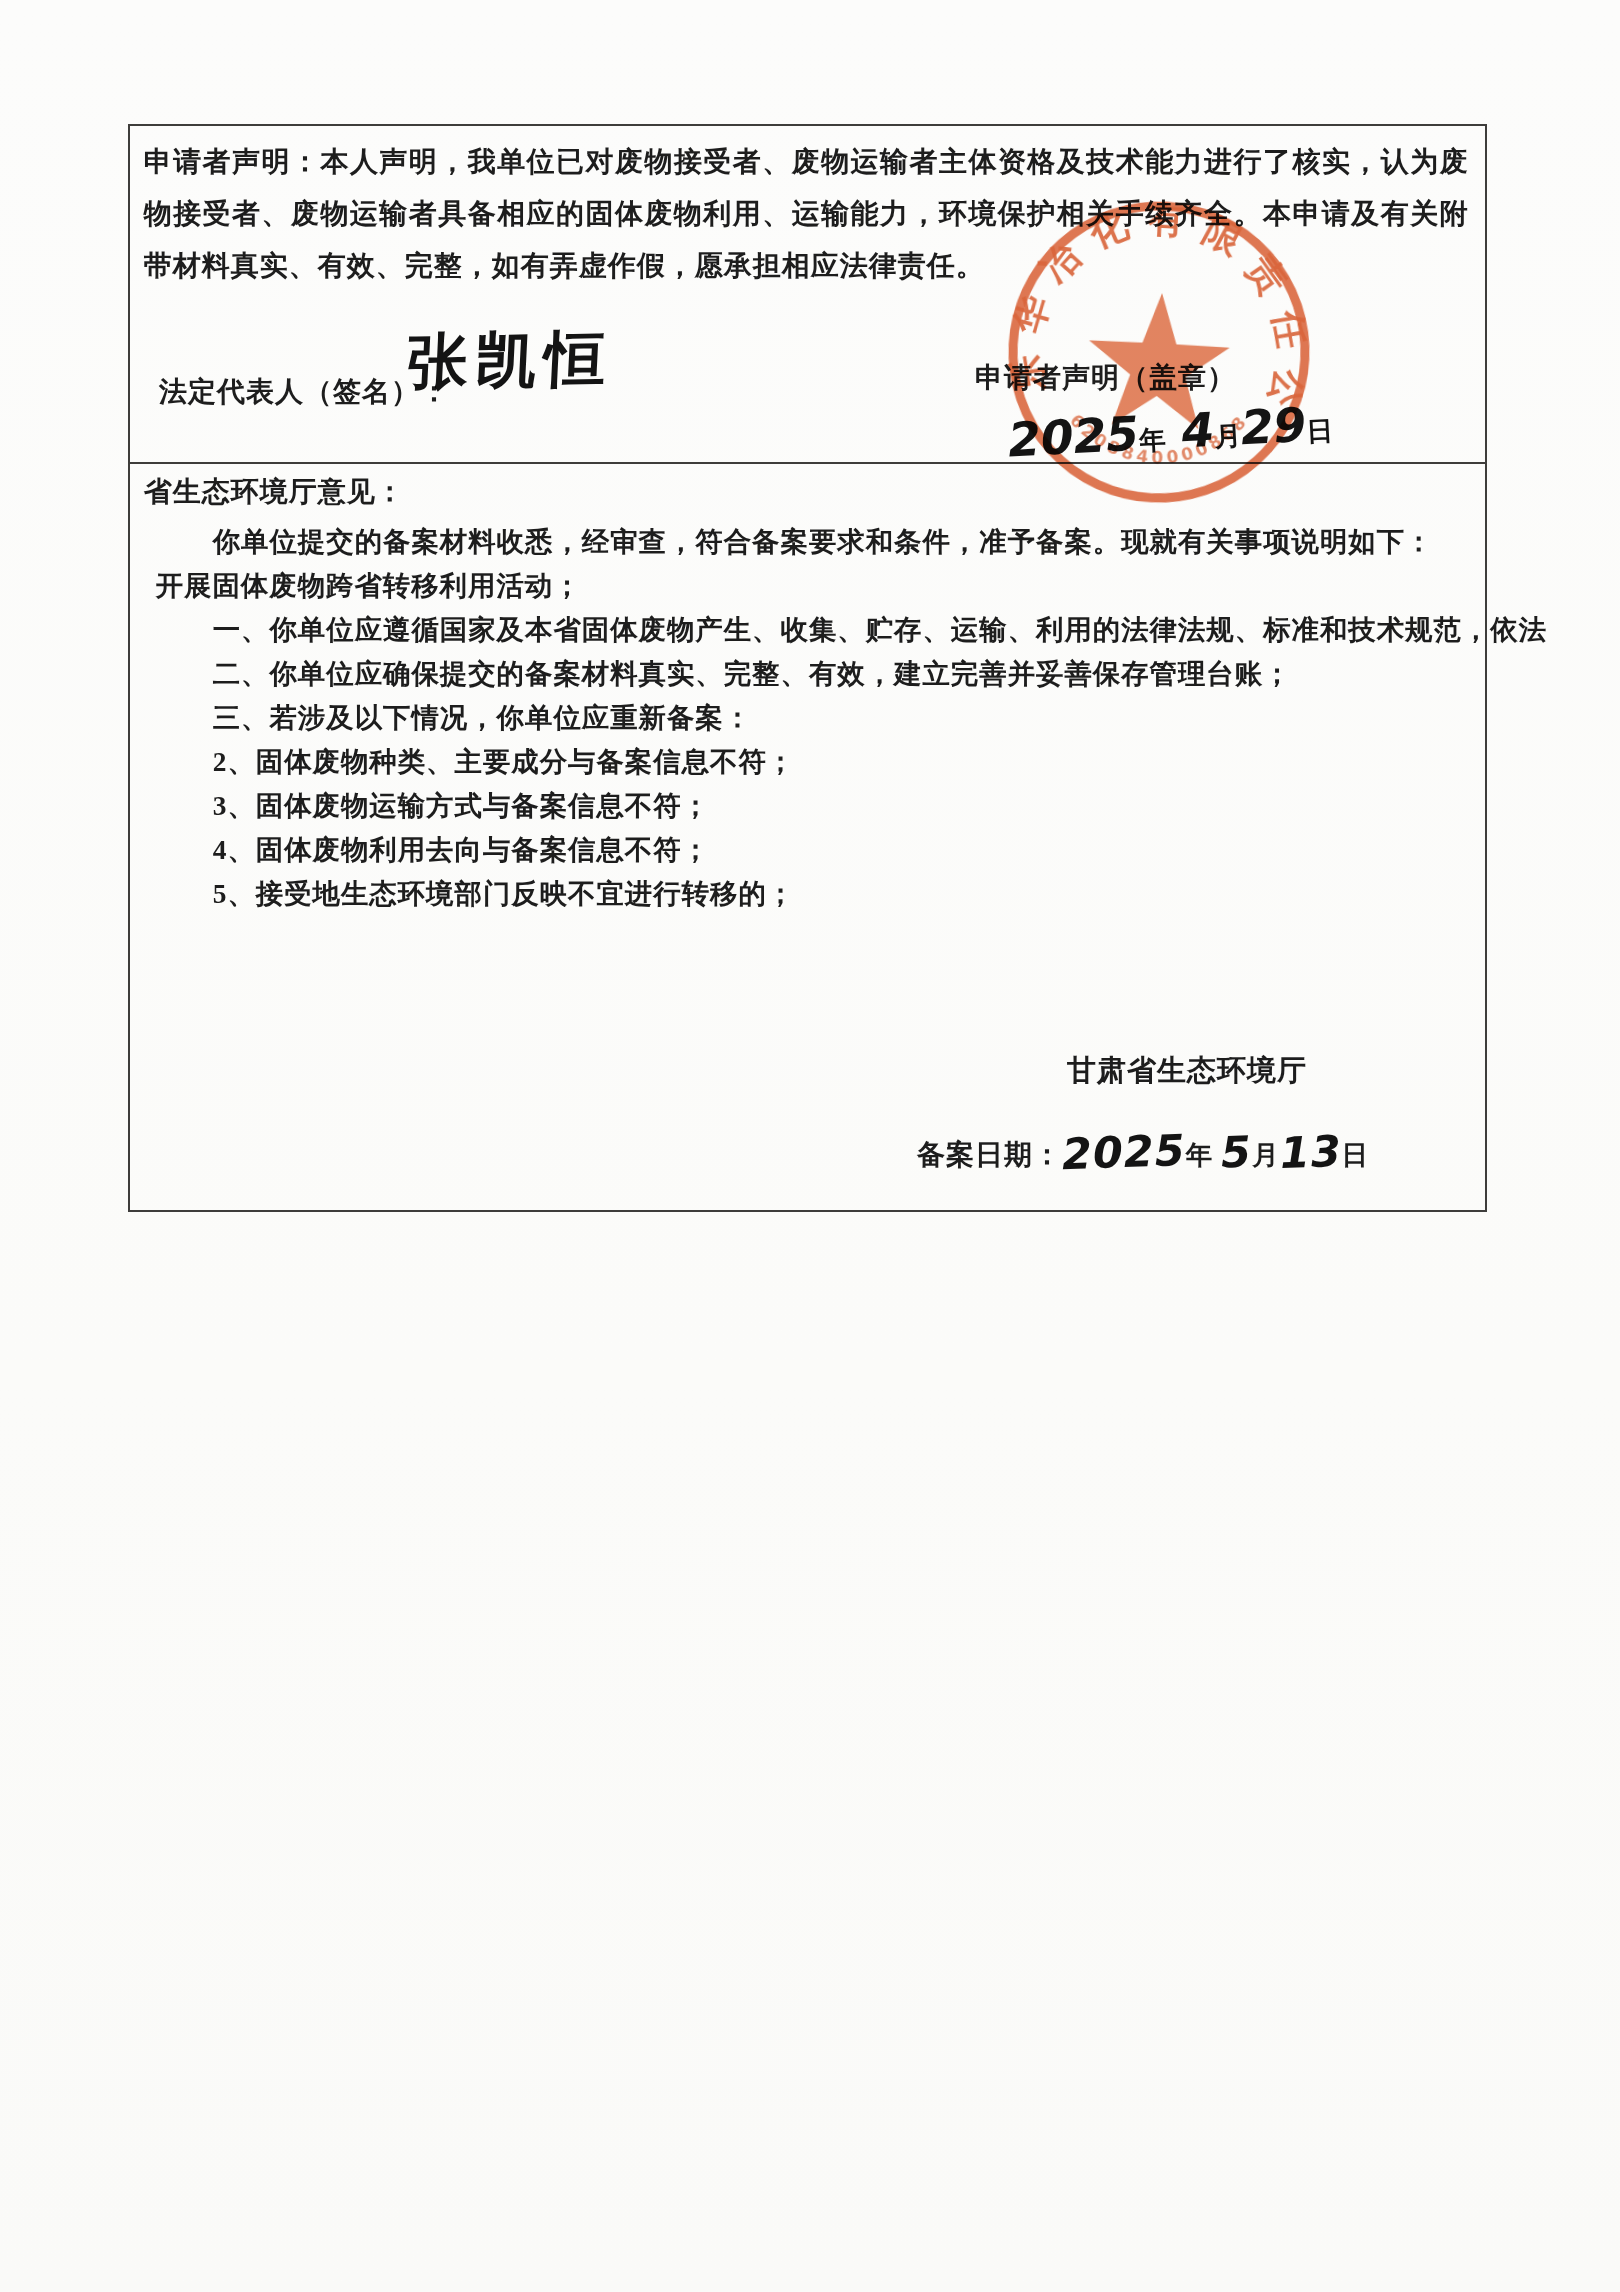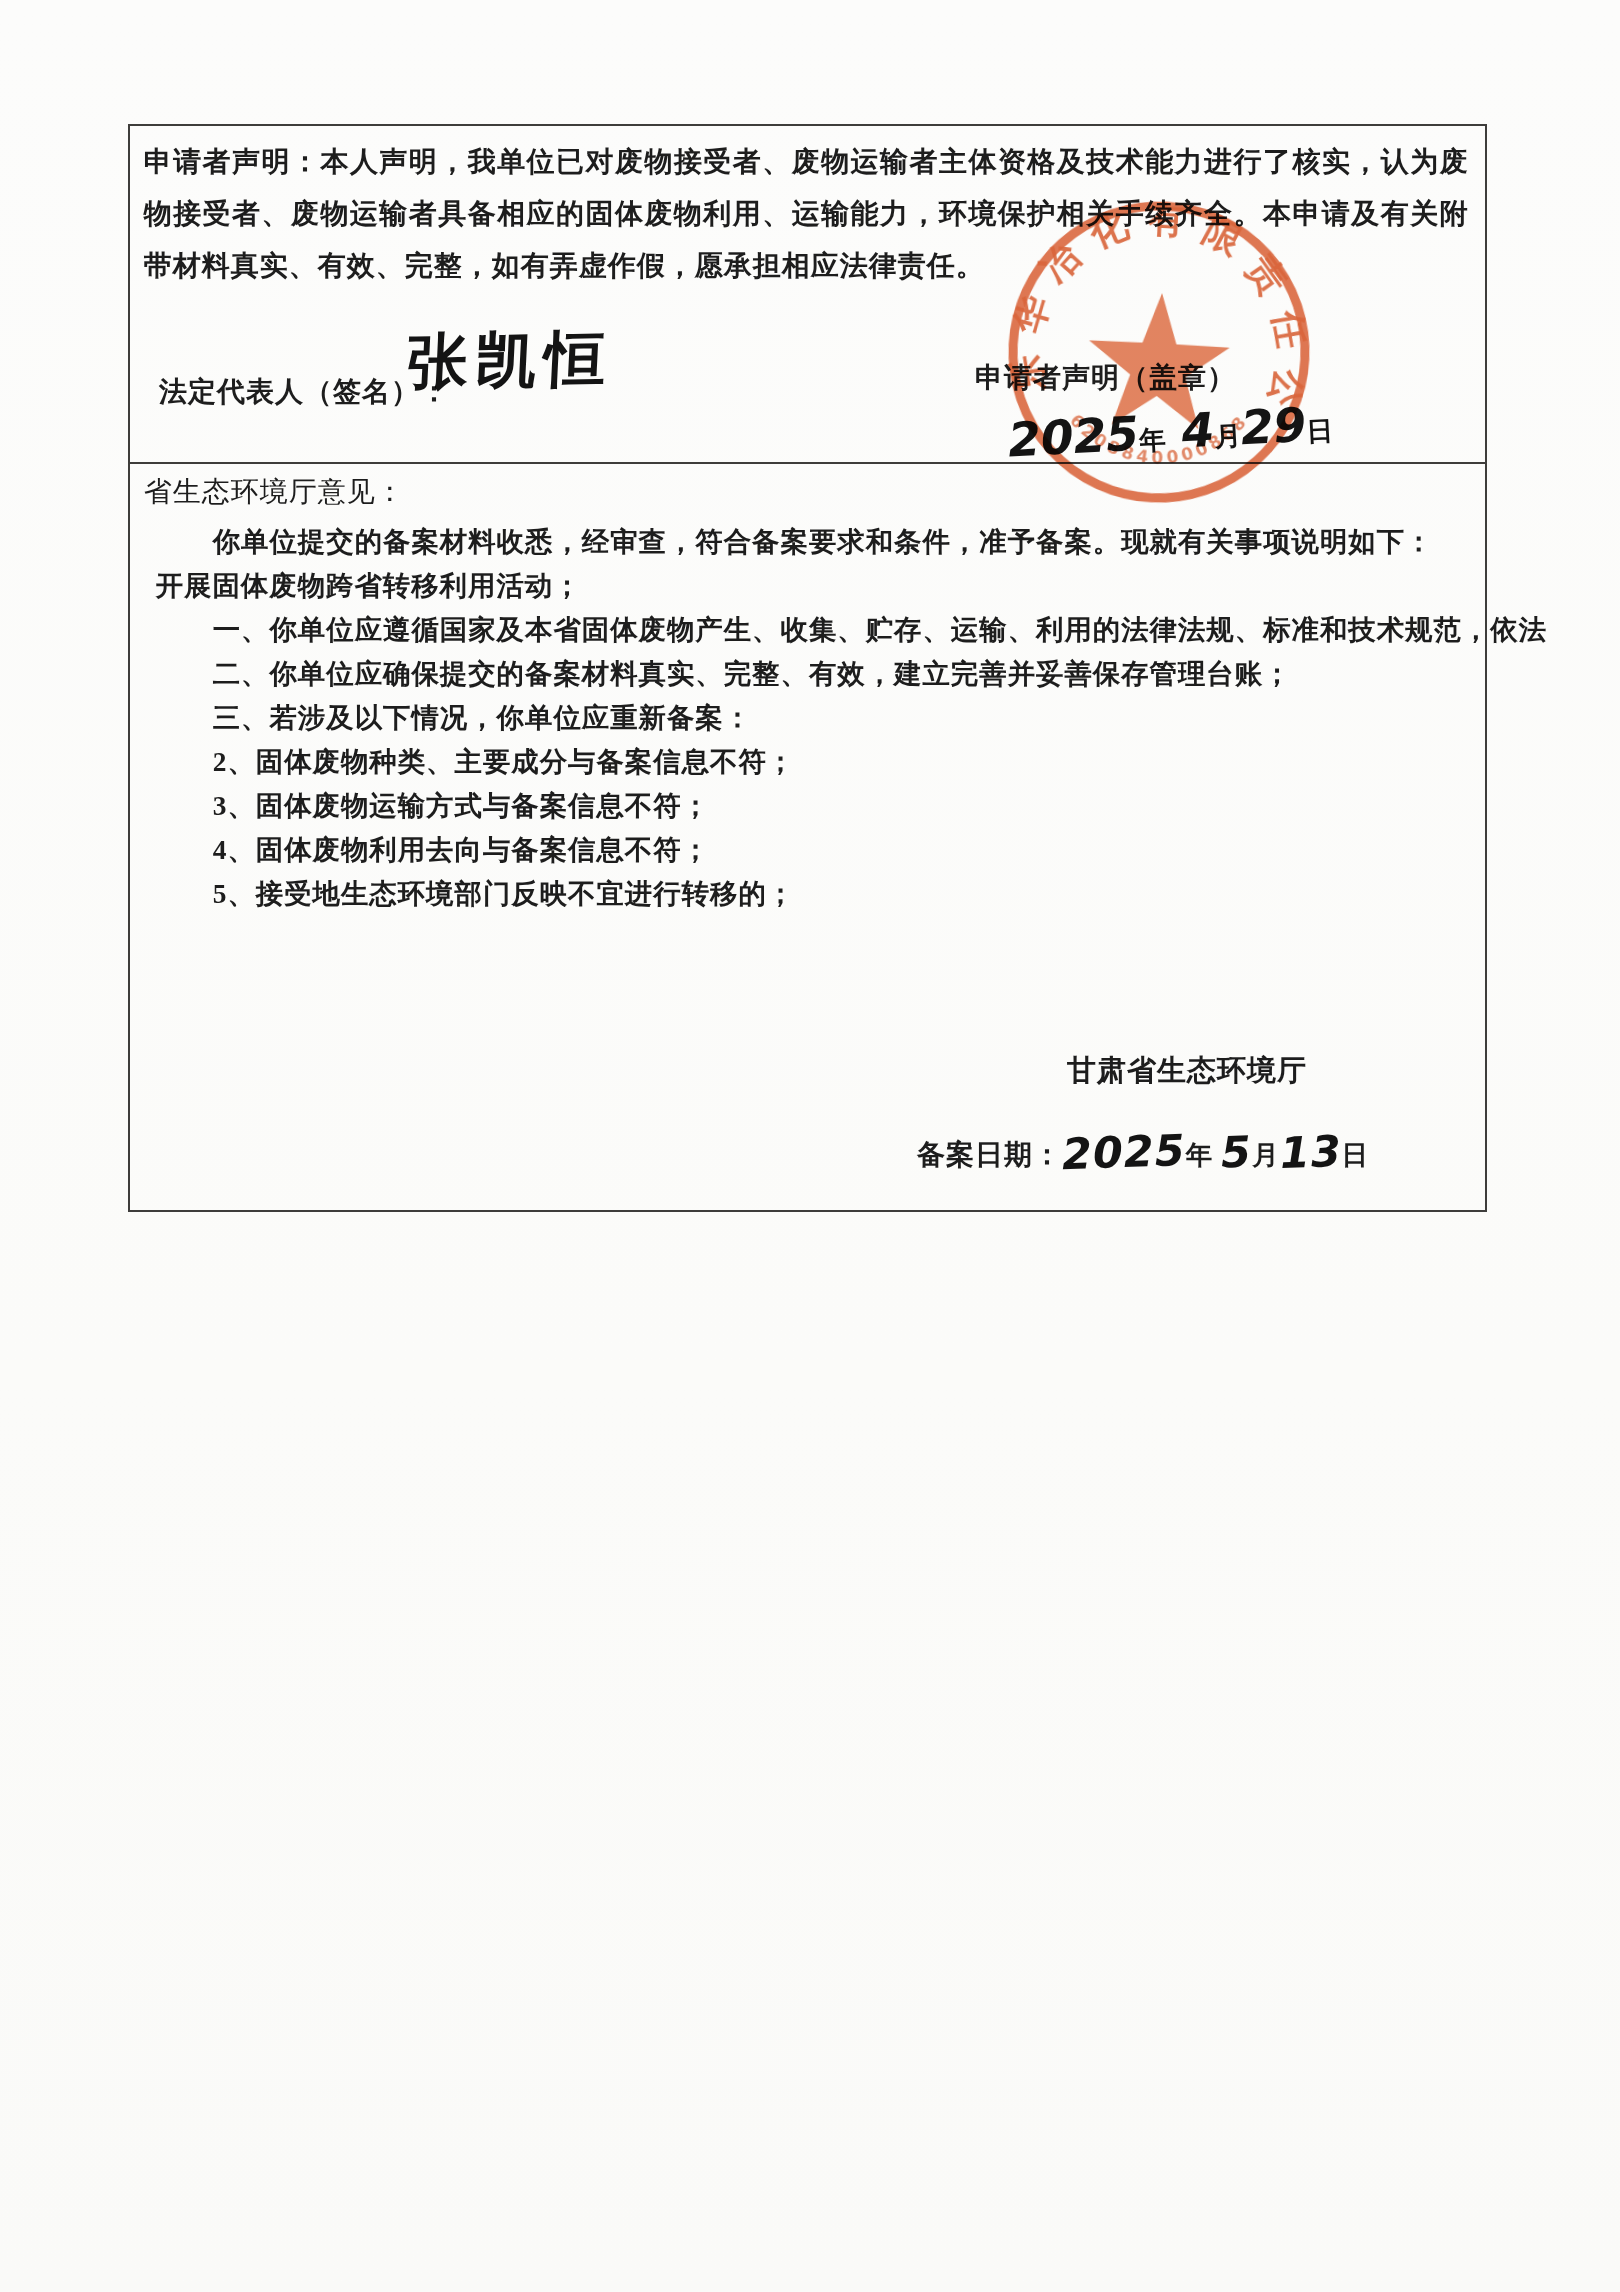--- a/index.html
+++ b/index.html
@@ -22,21 +22,21 @@
   .section-bottom{position:absolute;left:0;top:339px;right:0;bottom:0;}
   
   .print{font-weight:600;letter-spacing:1px;}
   .declaration{
     position:absolute;left:13.7px;top:9.8px;width:1325px;
     font-size:28px;line-height:52px;text-align:justify;
   }
   .decl-label{font-weight:bold;}
   .sig-label{position:absolute;left:29px;top:247px;font-size:28px;}
   .apply-label{position:absolute;left:845px;top:233px;font-size:28px;}
-  .op-title{position:absolute;left:13.7px;top:7.8px;font-size:28px;font-weight:normal;letter-spacing:1px;}
+  .op-title{position:absolute;left:13.7px;top:7.8px;font-size:28px;font-weight:bold;letter-spacing:1px;}
   .op-lines{position:absolute;left:13.7px;top:55px;width:1325px;font-size:27.4px;line-height:44px;margin-left:12px;}
   .op-lines .line{white-space:nowrap;}
   .op-lines .ind{text-indent:57px;}
   .agency{position:absolute;right:178px;top:586px;font-size:29px;}
   .filing{position:absolute;right:116px;top:659px;font-size:28px;white-space:nowrap;}
   
   .hw{
     font-family:"DejaVu Sans",sans-serif;
     font-weight:bold;color:#141414;
     mix-blend-mode:multiply;

